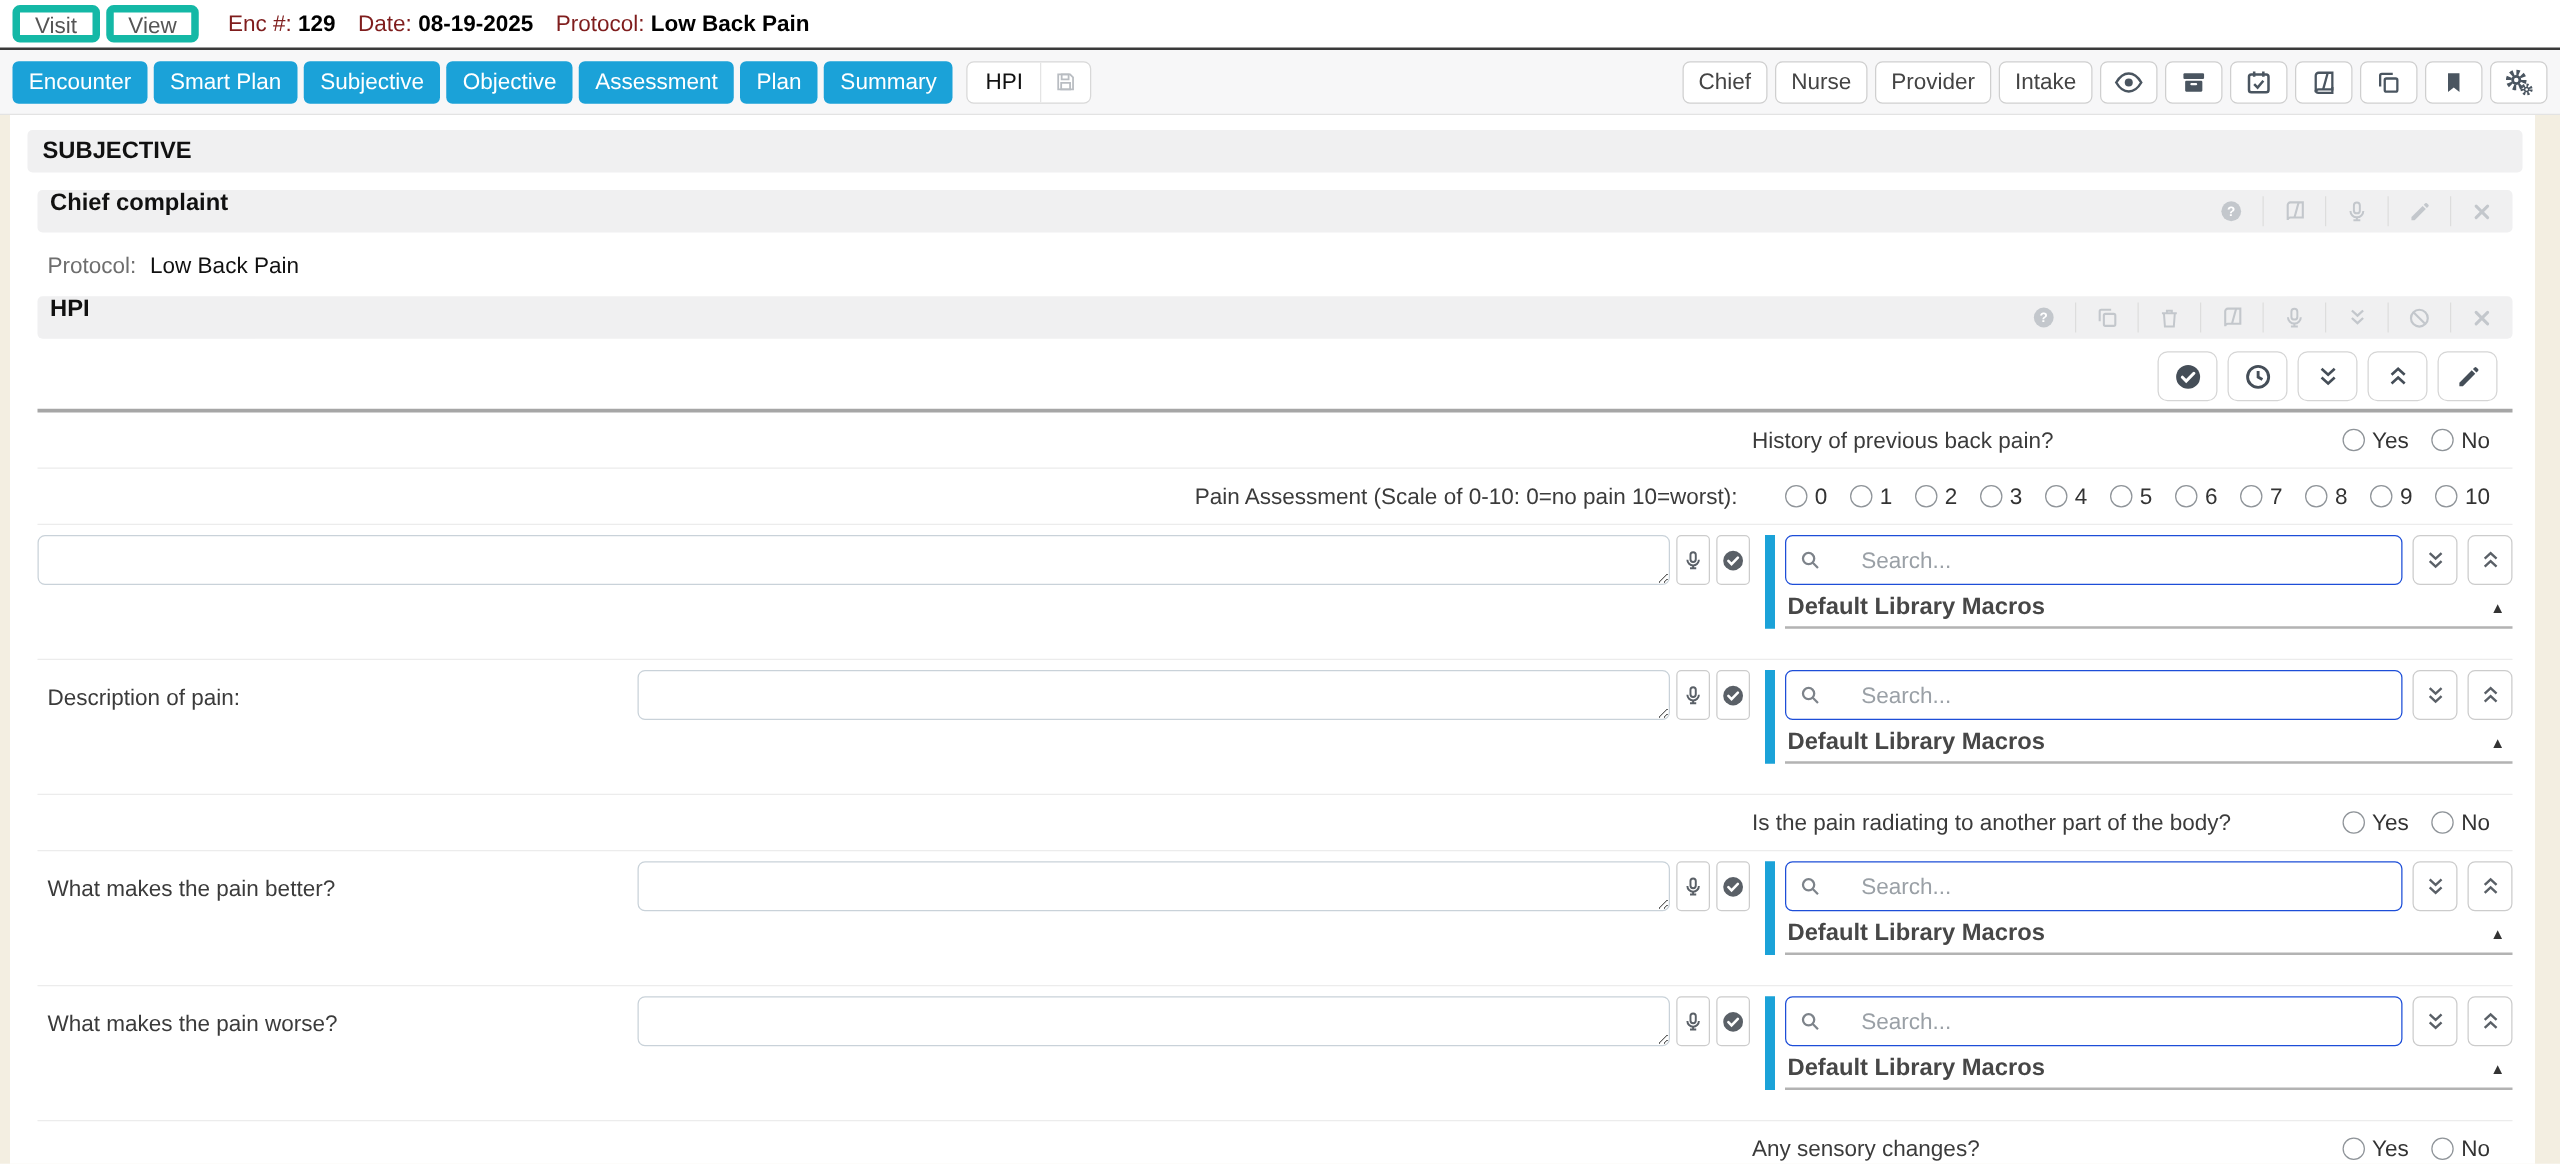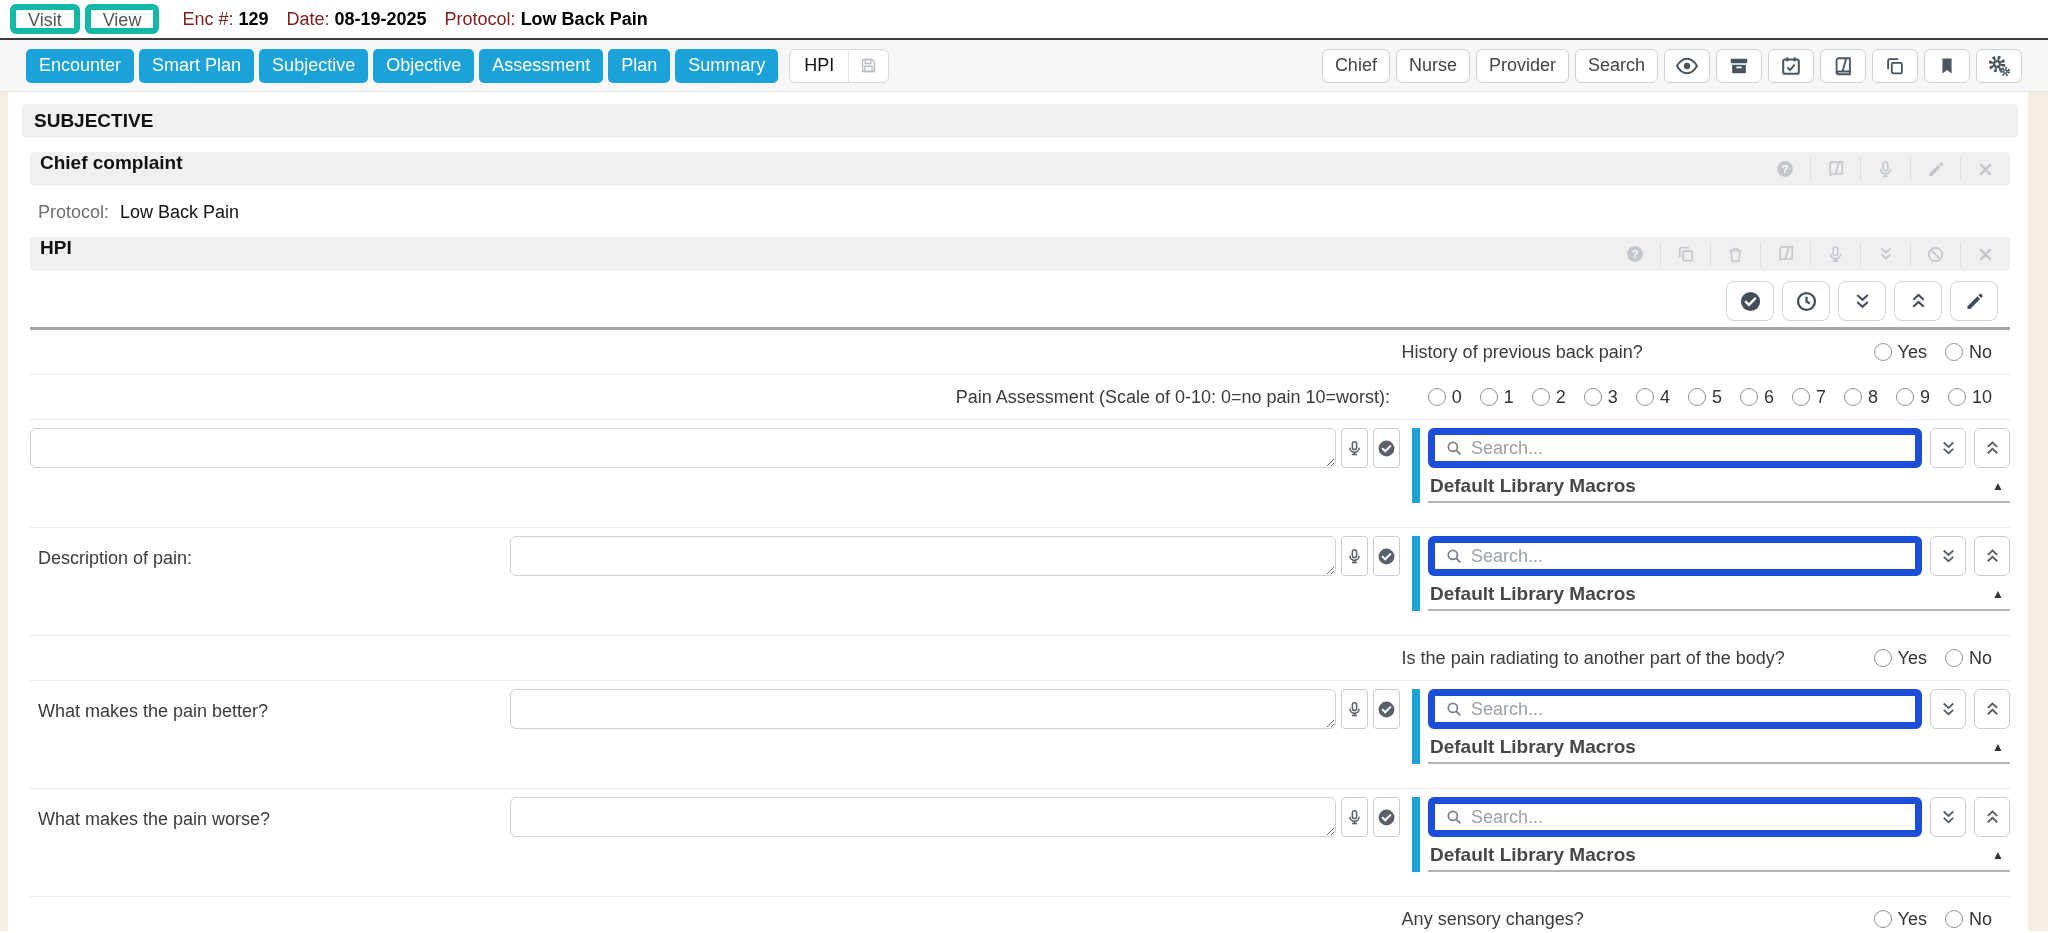--- a/index.html
+++ b/index.html
@@ -8,21 +8,21 @@
   svg { display:block; }
 
   
   .topbar { height:40px; display:flex; align-items:center; padding:0 10px; background:#fff; border-bottom:2px solid #3a3a3a; }
   .tb-btn { height:30px; padding:0 12px; background:#fff; border:6px solid #14b8a6; border-radius:6px; color:#555; font-size:18px; font-family:inherit; margin-right:5px; cursor:pointer; }
   .tb-info { margin-left:18px; white-space:nowrap; }
   .tb-info .lbl { color:#7f1d1d;margin-top:26px; }
   .tb-info .val { color:#000; font-weight:bold; margin-left:5px; }
 
   
-  .toolbar { height:52px; background:#f7f7f8; display:flex; align-items:center; padding:0 26px; border-bottom:1px solid #e3e3e3; }
+  .toolbar { height:52px; background:#f7f7f8; display:flex; align-items:center; padding:0 10px; border-bottom:1px solid #e3e3e3; }
   .nav-btn { height:34px; padding:0 13px; background:#1ba2d8; border:none; border-radius:5px; color:#fff; font-size:18px; font-family:inherit; margin-right:5px; cursor:pointer; }
   .hpi-tab { height:34px; margin-left:6px; background:#fff; border:1px solid #d8d8d8; border-radius:6px; display:flex; align-items:center; overflow:hidden; }
   .hpi-tab-label { padding:0 14px; color:#111; }
   .hpi-tab-sep { width:1px; align-self:stretch; background:#e4e4e4; }
   .hpi-tab-save { padding:0 10px; color:#b9bdc2; display:flex; align-items:center; cursor:pointer; }
   .toolbar-right { margin-left:auto; display:flex; align-items:center; gap:6px; }
   .role-btn { height:34px; padding:0 12px; background:#fff; border:1px solid #cfcfcf; border-radius:6px; color:#444; font-size:18px; font-family:inherit; cursor:pointer; }
   .icon-btn { width:46px; height:34px; background:#fff; border:1px solid #cfcfcf; border-radius:6px; color:#4a5560; display:flex; align-items:center; justify-content:center; cursor:pointer; }
 
   
@@ -53,21 +53,21 @@
   .row.text .row-label { padding-top:9px; }
   .ta-wrap { flex:1; display:flex; align-items:flex-start; gap:5px; margin-right:12px; }
   .ta-wrap textarea { flex:1; height:40px; border:1px solid #c9d2d9; border-radius:6px; padding:6px 8px; font:inherit; color:#333; resize:both; }
   .mini-btn { width:27px; height:40px; background:#fff; border:1px solid #ccc; border-radius:4px; color:#5a6067; display:flex; align-items:center; justify-content:center; cursor:pointer; flex:0 0 27px; }
 
   
   .macro { flex:0 0 598px; width:598px; display:flex; }
   .macro-accent { width:8px; background:#1ba2d8; }
   .macro-body { flex:1; margin-left:8px; border-bottom:2px solid #b3b3b3; padding-bottom:2px; }
   .macro-top { display:flex; gap:8px; }
-  .search-box { flex:1; height:40px; border:7px solid #1d4ed8; border-radius:6px; background:#fff; display:flex; align-items:center; padding:0 10px; color:#7d838a; }
+  .search-box { flex:1; height:40px; border:1px solid #1d4ed8; border-radius:6px; background:#fff; display:flex; align-items:center; padding:0 10px; color:#7d838a;gap:24px; }
   .search-box input { flex:1; border:none; outline:none; font:inherit; color:#333; margin-left:8px; min-width:0; }
   .search-box input::placeholder { color:#9aa0a6; }
   .panel-btn { width:36px; height:40px; background:#fff; border:1px solid #ccc; border-radius:6px; color:#5a6067; display:flex; align-items:center; justify-content:center; cursor:pointer; flex:0 0 36px; }
   .macro-head { display:flex; align-items:center; justify-content:space-between; padding:7px 6px 2px 2px; font-weight:bold; font-size:19px; color:#474747; }
   .tri { font-size:12px; color:#333; cursor:pointer; }
 </style>
 </head>
 <body>
 
 <div class="topbar">
@@ -94,21 +94,21 @@
           <path d="M4.5 4.5h12l3 3v12h-15z"></path>
           <path d="M8 4.5h7v5H8z"></path>
           <path d="M7.5 13h9v6.5h-9z"></path>
         </svg>
     </span>
   </div>
   <div class="toolbar-right">
     <button class="role-btn">Chief</button>
     <button class="role-btn">Nurse</button>
     <button class="role-btn">Provider</button>
-    <button class="role-btn">Search</button>
+    <button class="role-btn">Intake</button>
     <button class="icon-btn">
       <svg width="24" height="24" viewBox="0 0 24 24">
           <path d="M2 12C5 6.8 8.6 4.8 12 4.8s7 2 10 7.2c-3 5.2-6.6 7.2-10 7.2S5 17.2 2 12Z" fill="none" stroke="currentColor" stroke-width="2"></path>
           <circle cx="12" cy="12" r="3.2" fill="currentColor"></circle>
         </svg>
     </button>
     <button class="icon-btn">
       <svg width="22" height="22" viewBox="0 0 24 24">
           <rect x="3" y="4" width="18" height="5" rx="1" fill="currentColor"></rect>
           <rect x="4.5" y="10.5" width="15" height="9.5" rx="1" fill="currentColor"></rect>

